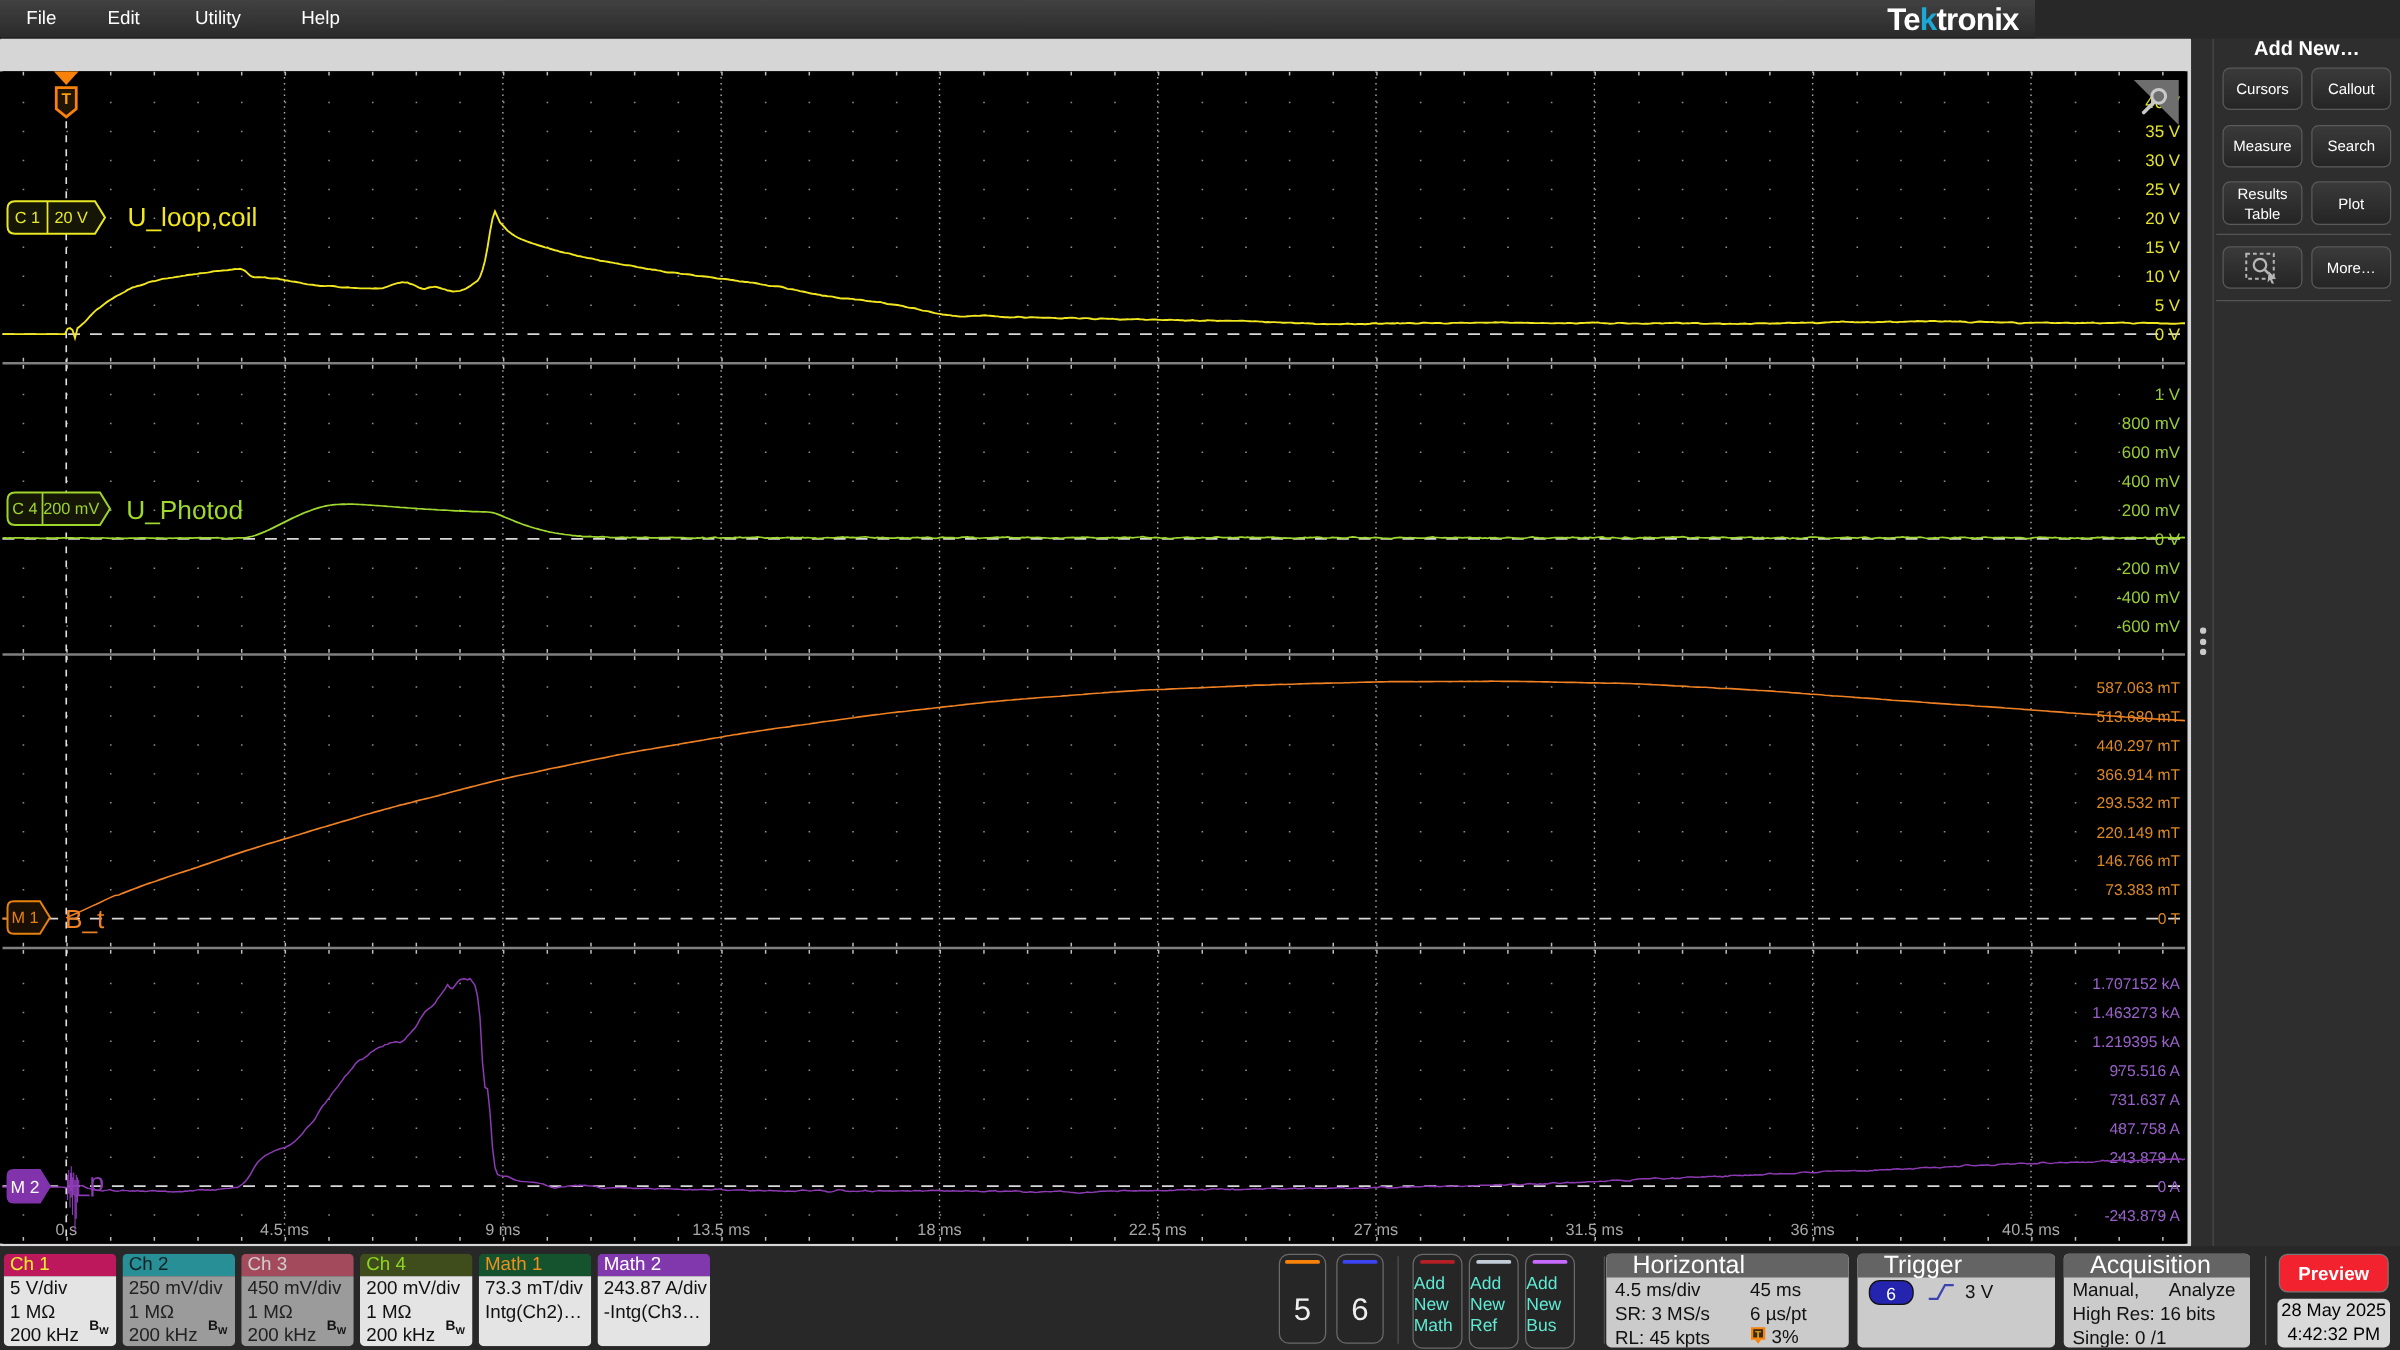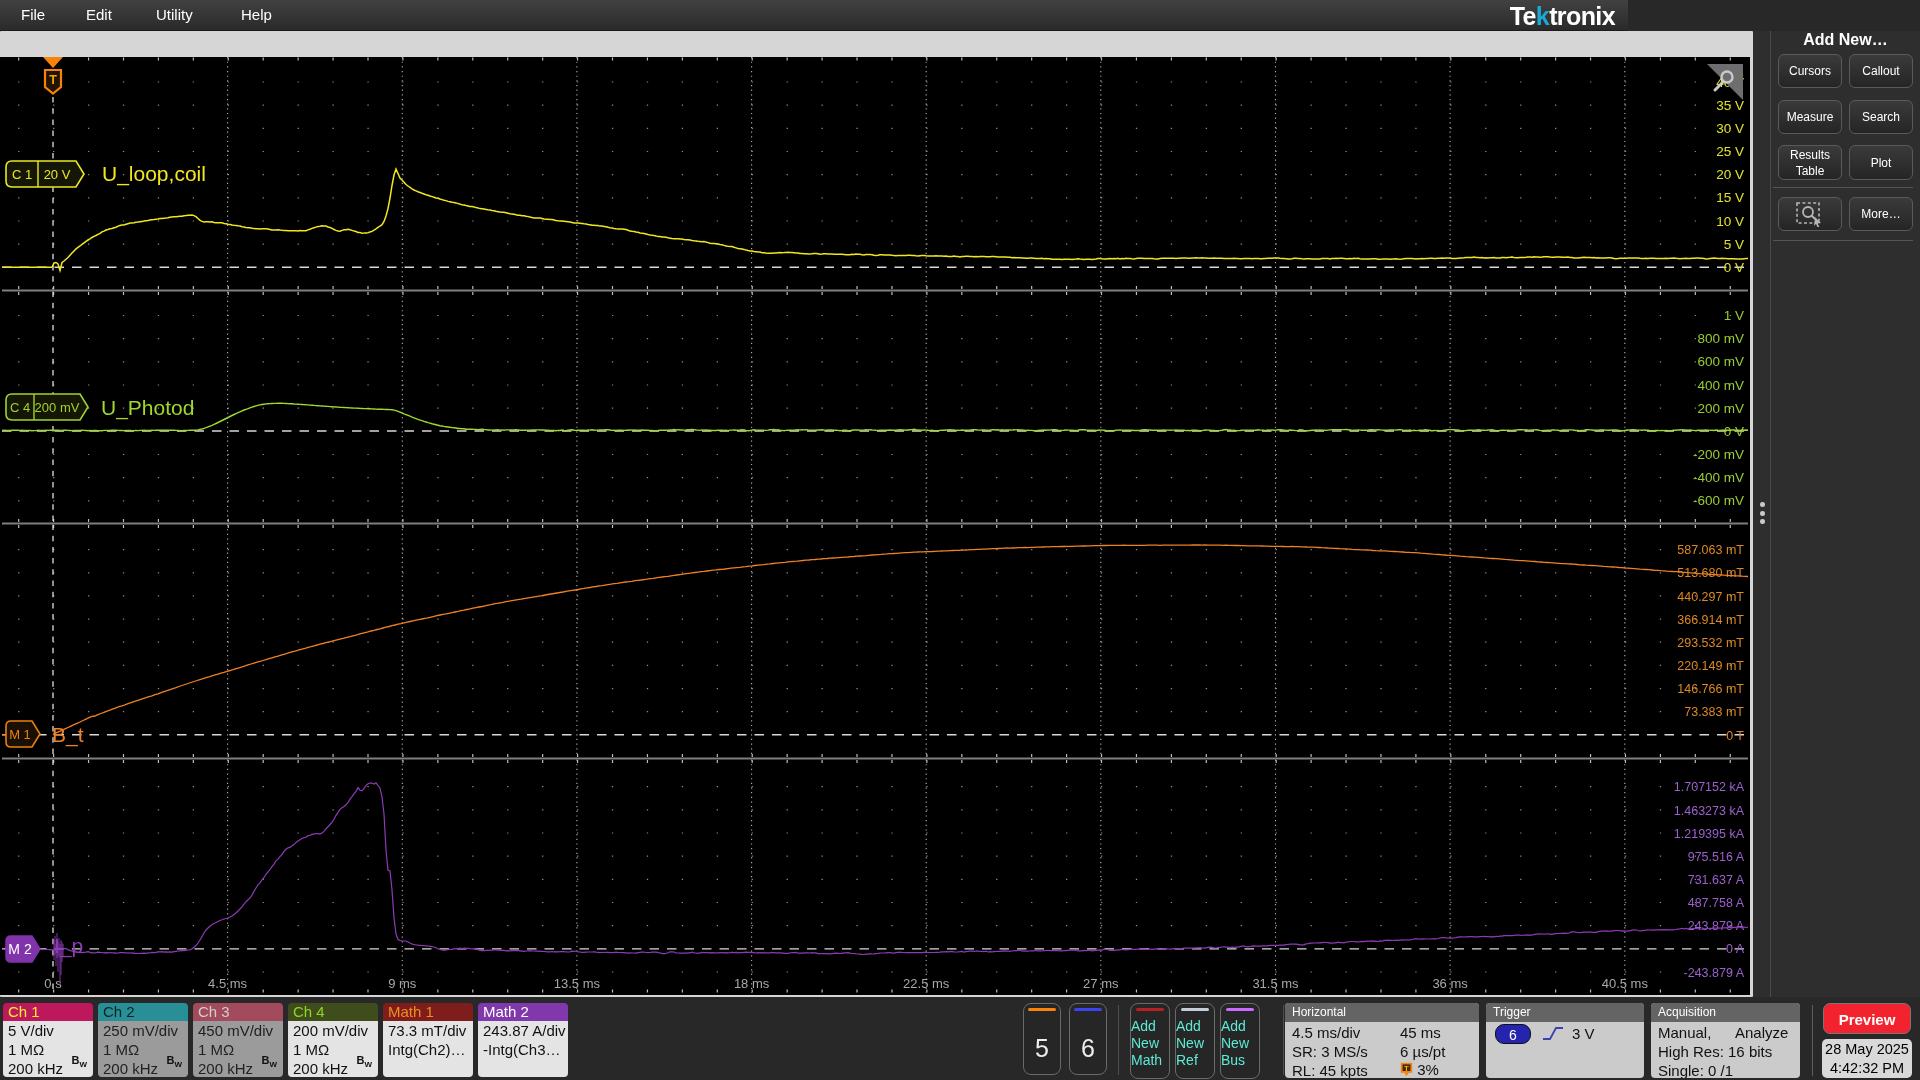--- a/index.html
+++ b/index.html
@@ -28,21 +28,21 @@
 .bw{position:absolute;right:6px;bottom:3px;font-size:11px;font-weight:bold;color:#111}
 .bw sub{font-size:8px}
 .sq{position:absolute;top:6px;width:38px;height:72px;background:#262626;border:1px solid #6a6a6a;border-radius:8px;color:#eee}
 .sq .cl{position:absolute;left:4px;right:4px;top:4px;height:3px;border-radius:2px}
 .sq .n{position:absolute;width:100%;text-align:center;top:30px;font-size:25px;font-weight:300}
 .vsep{position:absolute;top:8px;width:1px;height:70px;background:#4f4f4f}
 .abtn{position:absolute;top:6px;width:40px;height:76px;background:#262626;border:1px solid #6a6a6a;border-radius:8px;color:#5eead4;font-size:14px;}
 .abtn .cl{position:absolute;left:5px;right:5px;top:4px;height:3px;border-radius:2px}
 .abtn .tx{position:absolute;top:14px;width:100%;line-height:17px}
 .panel{position:absolute;top:6px;height:75px;background:#cbcbcb;border-radius:4px;overflow:hidden}
-.panel .hd{height:19px;background:#646464;color:#fff;font-size:12px;padding-left:7px;line-height:19px}
+.panel .hd{height:19px;background:#646464;color:#fff;font-size:20px;padding-left:21px;line-height:19px}
 .panel .rw{position:absolute;font-size:15px;color:#111}
 .preview{position:absolute;left:1823px;top:6px;width:88px;height:31px;background:#f2222e;border-radius:7px;color:#fff;font-weight:bold;font-size:15px;text-align:center;line-height:31px;border:1px solid #777}
 .dt{position:absolute;left:1822px;top:42px;width:90px;height:39px;background:#d9d9d9;border-radius:5px;color:#000;font-size:14.5px;text-align:center;line-height:19px;padding-top:1px}
 .bsep{position:absolute;left:1812px;top:8px;width:1px;height:71px;background:#5f5f5f}
 </style></head>
 <body>
 <div class="menubar">
 <span style="left:21px">File</span>
     <span style="left:86px">Edit</span>
     <span style="left:156px">Utility</span>
@@ -231,21 +231,21 @@
     </div>
 <div class="badge" style="left:193px">
       <div class="hd" style="background:#a34a5c;color:#cfcfcf">Ch 3</div>
       <div class="bd" style="background:#9b9b9b;color:#222">450 mV/div<br>1 MΩ<br>200 kHz<span class="bw">B<sub>W</sub></span></div>
     </div>
 <div class="badge" style="left:288px">
       <div class="hd" style="background:#3f4d1d;color:#8fd622">Ch 4</div>
       <div class="bd" style="background:#e4e4e4">200 mV/div<br>1 MΩ<br>200 kHz<span class="bw">B<sub>W</sub></span></div>
     </div>
 <div class="badge" style="left:383px">
-      <div class="hd" style="background:#7f1d1d;color:#ef8f1f">Math 1</div>
+      <div class="hd" style="background:#14532d;color:#ef8f1f">Math 1</div>
       <div class="bd" style="background:#e4e4e4">73.3 mT/div<br>Intg(Ch2)…</div>
     </div>
 <div class="badge" style="left:478px">
       <div class="hd" style="background:#8138ad;color:#fff">Math 2</div>
       <div class="bd" style="background:#e4e4e4">243.87 A/div<br>-Intg(Ch3…</div>
     </div>
 <div class="sq" style="left:1023px">
       <div class="cl" style="background:#f8820a"></div>
       <div class="n">5</div>
     </div>

